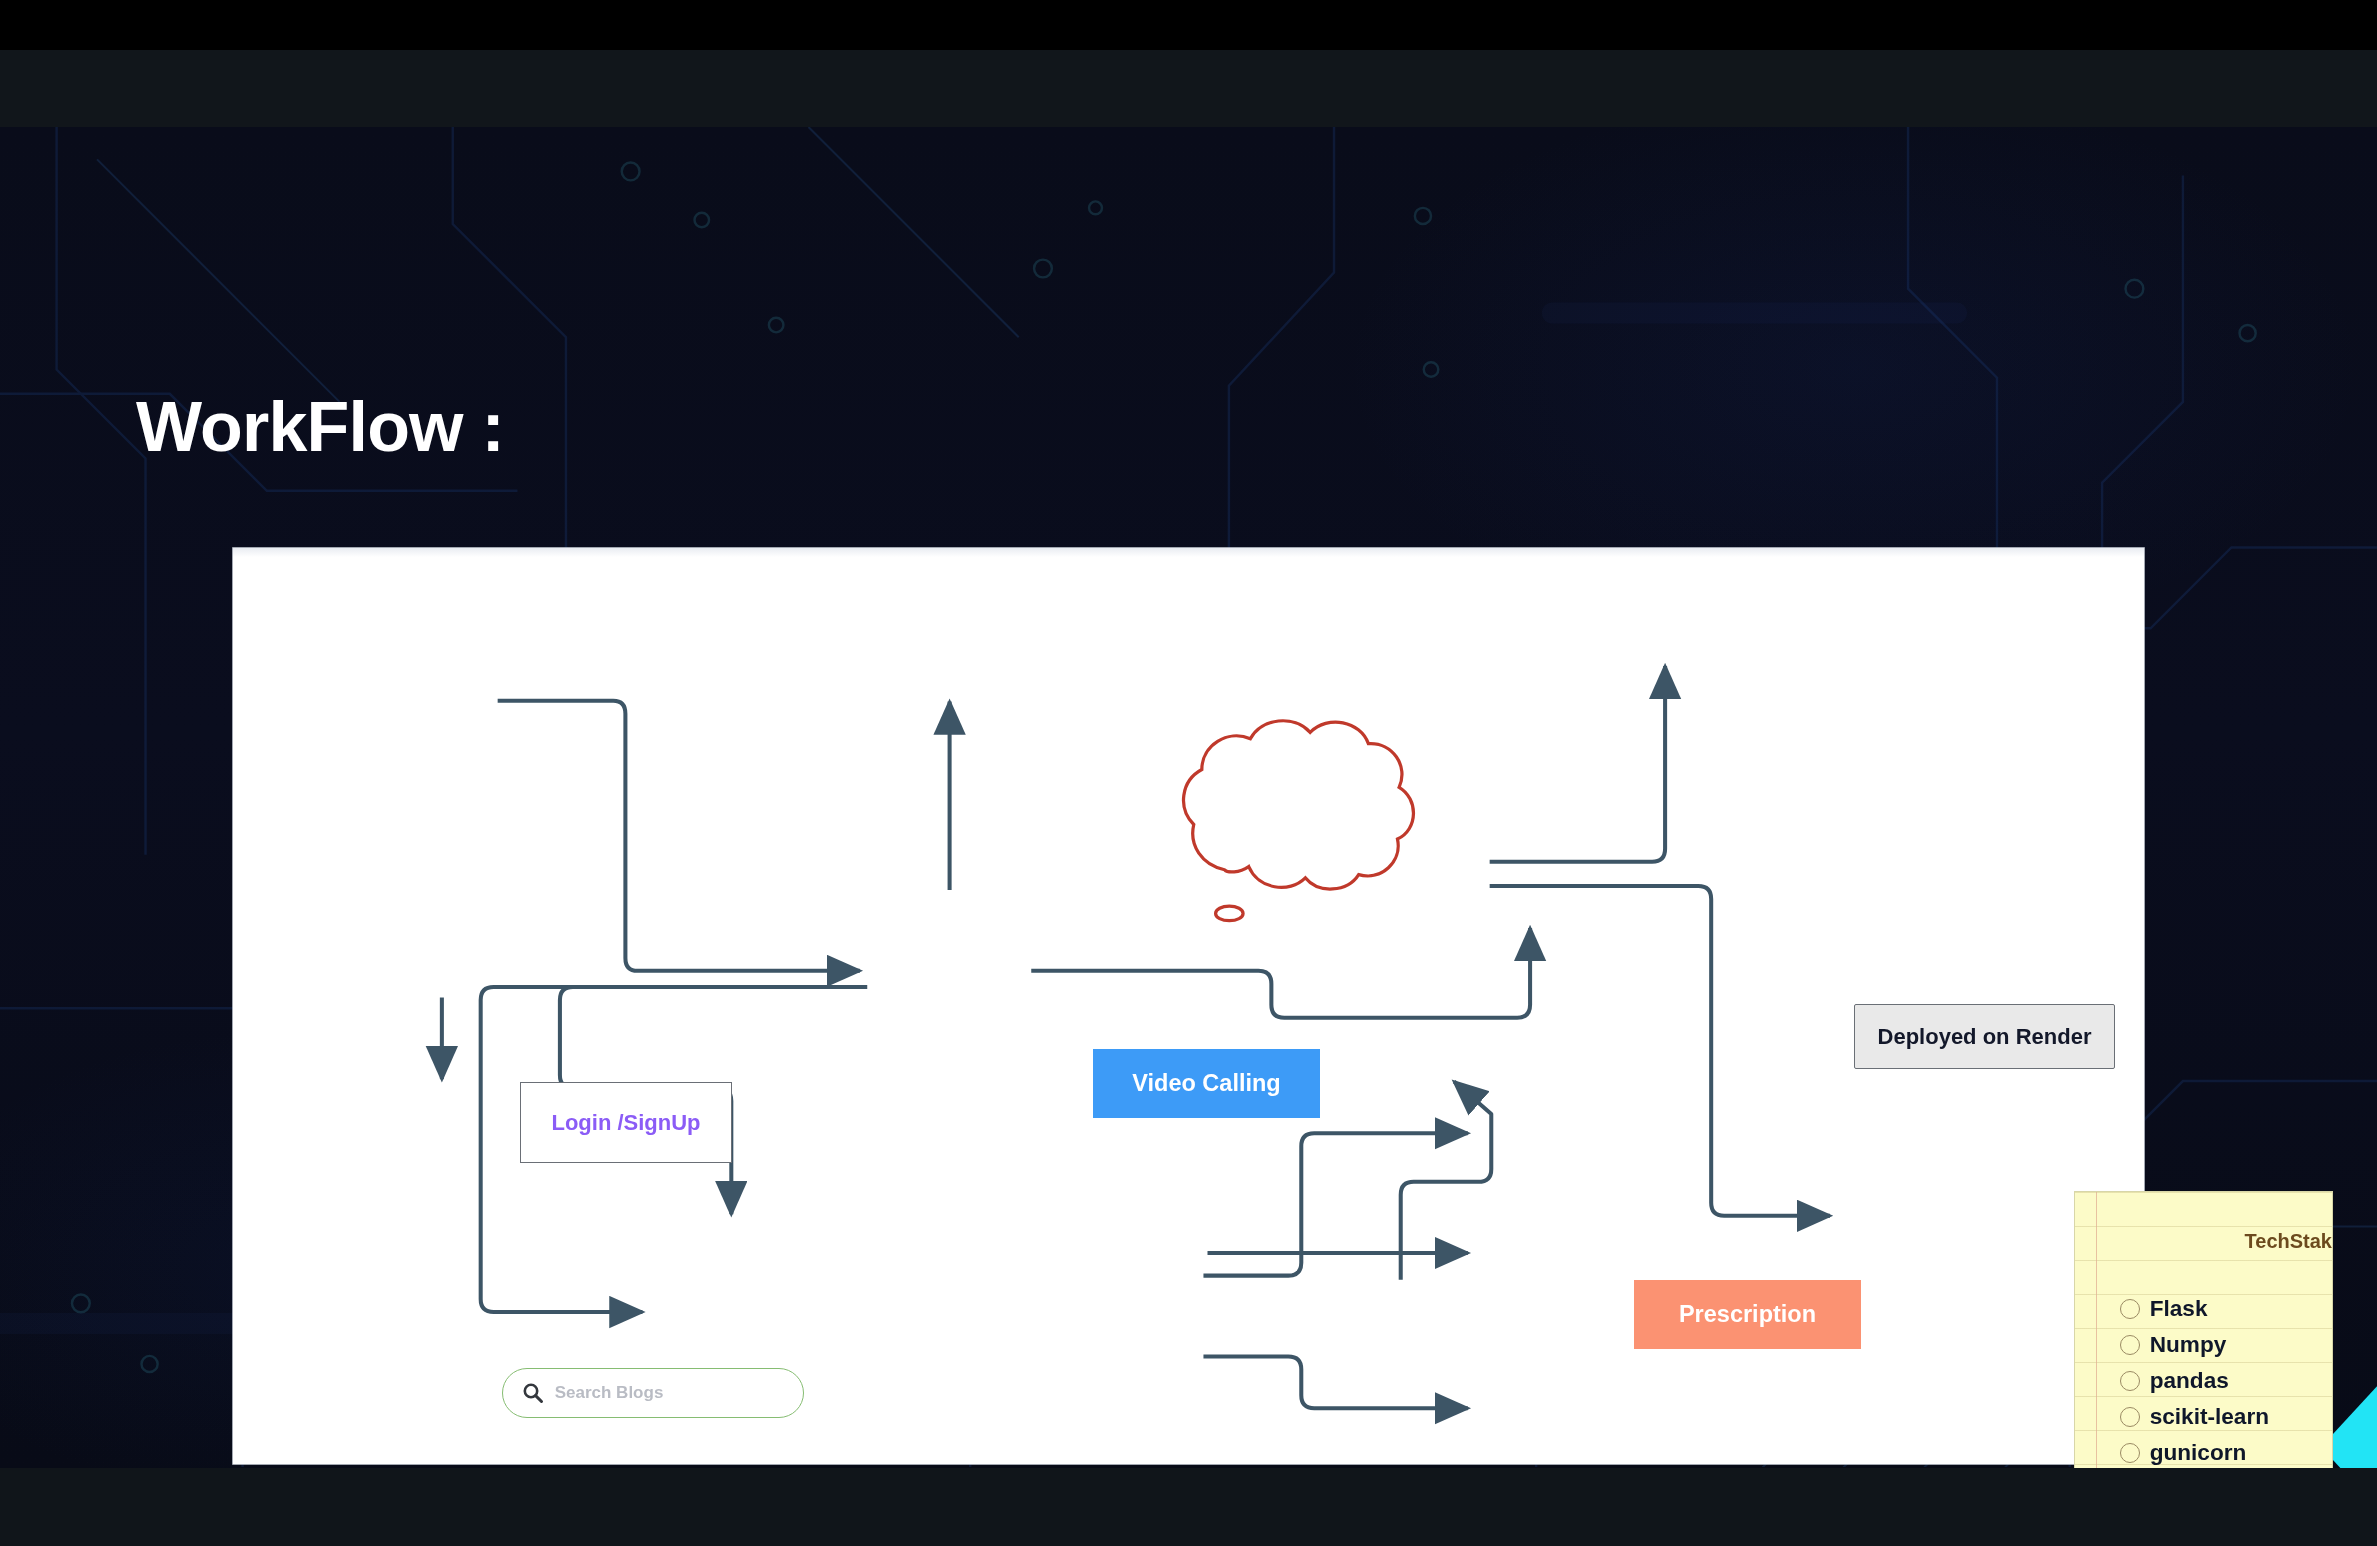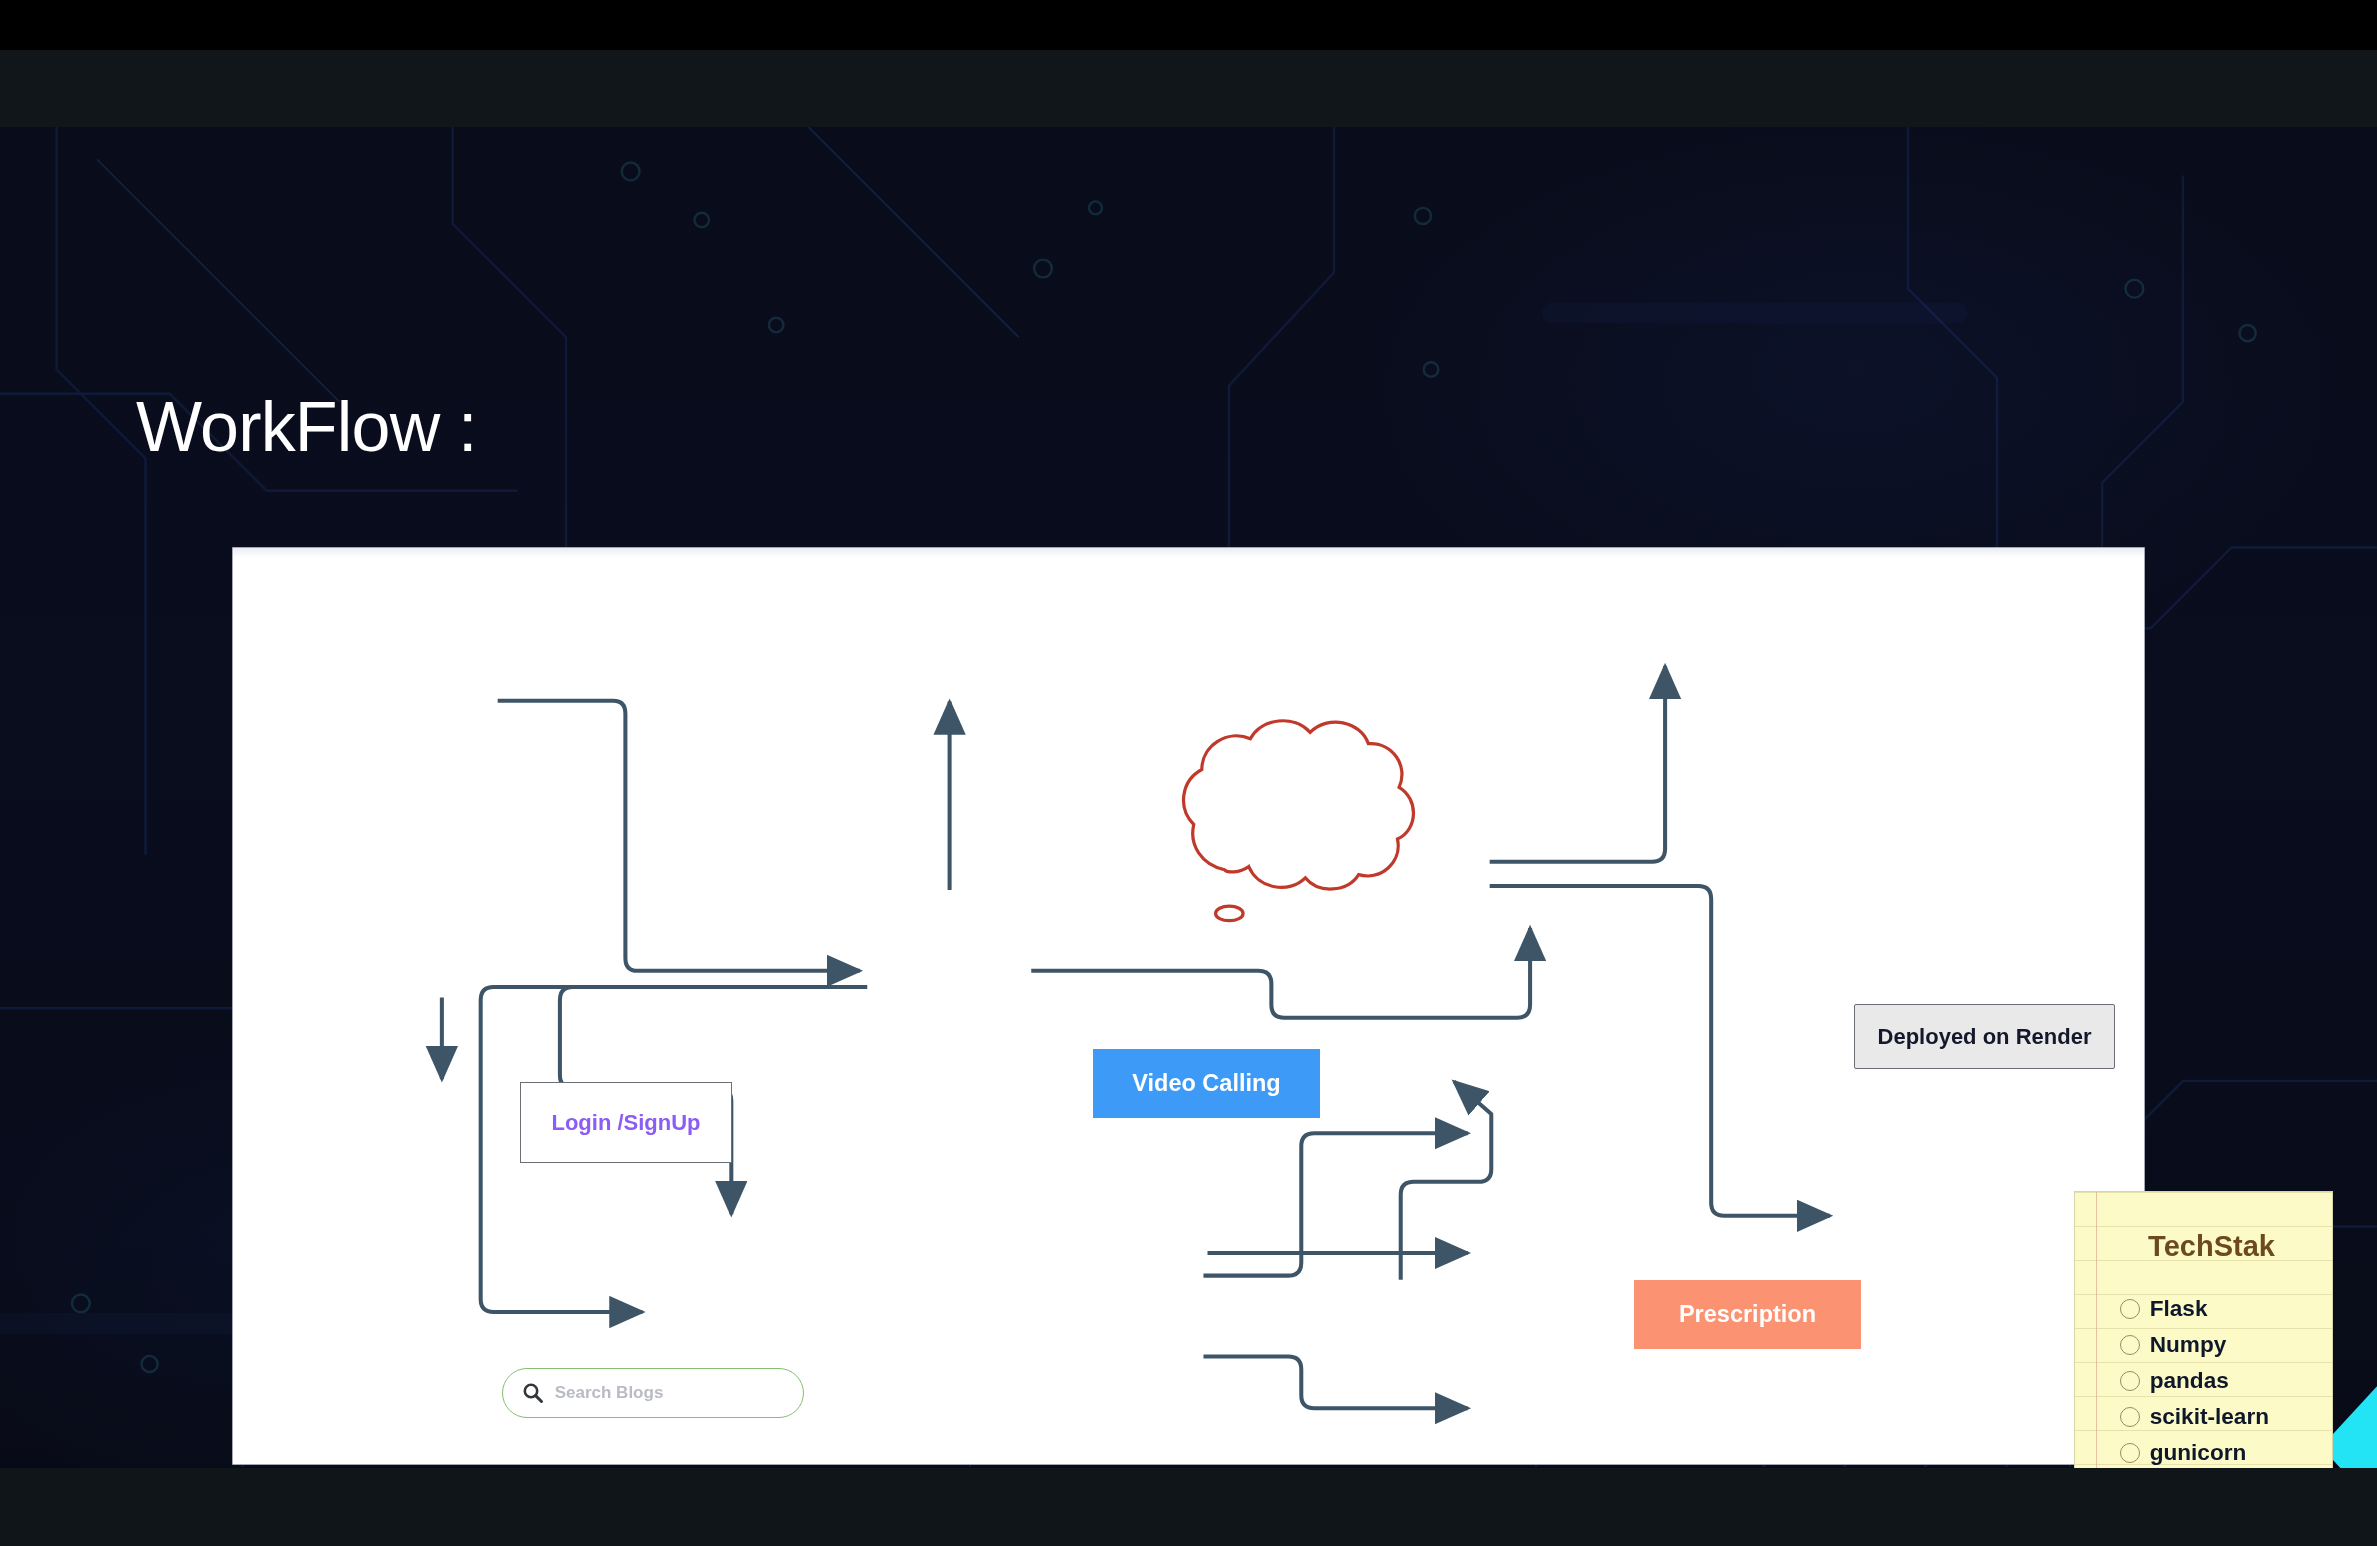--- a/index.html
+++ b/index.html
@@ -12,21 +12,21 @@
   .band-slate-bottom{position:absolute;left:0;top:1468px;width:2377px;height:78px;background:#10151a;}
 
   .slide{position:absolute;left:0;top:127px;width:2377px;height:1341px;overflow:hidden;
          background:
            radial-gradient(ellipse 728px 404px at 78% 18%, rgba(30,60,150,.10), rgba(0,0,0,0) 70%),
            radial-gradient(ellipse 566px 340px at 12% 85%, rgba(20,50,130,.10), rgba(0,0,0,0) 70%),
            linear-gradient(180deg,#090c1a 0%, #0a0d1e 45%, #080b17 100%);}
   .circuit{position:absolute;inset:0;opacity:.55;}
 
   
-  .title{position:absolute;left:136px;top:265px;font-size:70px;font-weight:400;color:#ffffff;
+  .title{position:absolute;left:136px;top:265px;font-size:70px;font-weight:700;color:#ffffff;
          letter-spacing:-0.8px;line-height:1;}
 
   
   .chevron{position:absolute;left:2321px;top:1257px;width:0;height:0;
            border-top:63px solid transparent;border-bottom:63px solid transparent;
            border-right:58px solid #22e4f5;}
 
   
   .panel{position:absolute;left:233px;top:421px;width:1911px;height:916px;background:#ffffff;
          box-shadow:0 0 0 0.8px #c9ced6;}
@@ -54,21 +54,21 @@
              border:1.6px solid #86bd72;border-radius:27.5px;display:flex;align-items:center;gap:9.7px;
              padding-left:18px;box-sizing:border-box;}
   .searchbox .lbl{font-size:17px;color:#b9bcc4;font-weight:700;}
 
   
   .note{position:absolute;left:1841px;top:643px;width:259px;height:340px;background:#fcfbc8;
         border:0.8px solid #d8d6a8;box-sizing:border-box;overflow:hidden;}
   .note .rules{position:absolute;inset:0;
       background:repeating-linear-gradient(180deg, rgba(214,206,150,.55) 0 0.8px, rgba(0,0,0,0) 0.8px 34px);}
   .note .margin{position:absolute;left:21px;top:0;bottom:0;width:0.8px;background:rgba(226,180,150,.8);}
-  .note-title{position:absolute;left:8px;top:38px;width:100%;text-align:center;font-size:29px;
+  .note-title{position:absolute;left:0;top:38px;width:100%;text-align:right;font-size:20px;
               font-weight:700;color:#6c4a1e;}
   .note-list{position:absolute;left:45px;top:99px;}
   .note-item{display:flex;align-items:center;gap:9.7px;height:36px;font-size:22.6px;font-weight:700;color:#0f172a;}
   .ring{width:18px;height:18px;border:1.6px solid #9a8a63;border-radius:50%;flex:none;background:transparent;}
 
   .cloudlabel{position:absolute;left:1285px;top:543px;width:315px;text-align:center;font-size:22.6px;
               font-weight:700;color:#13182a;line-height:1.25;}
 </style>
 </head>
 <body>

